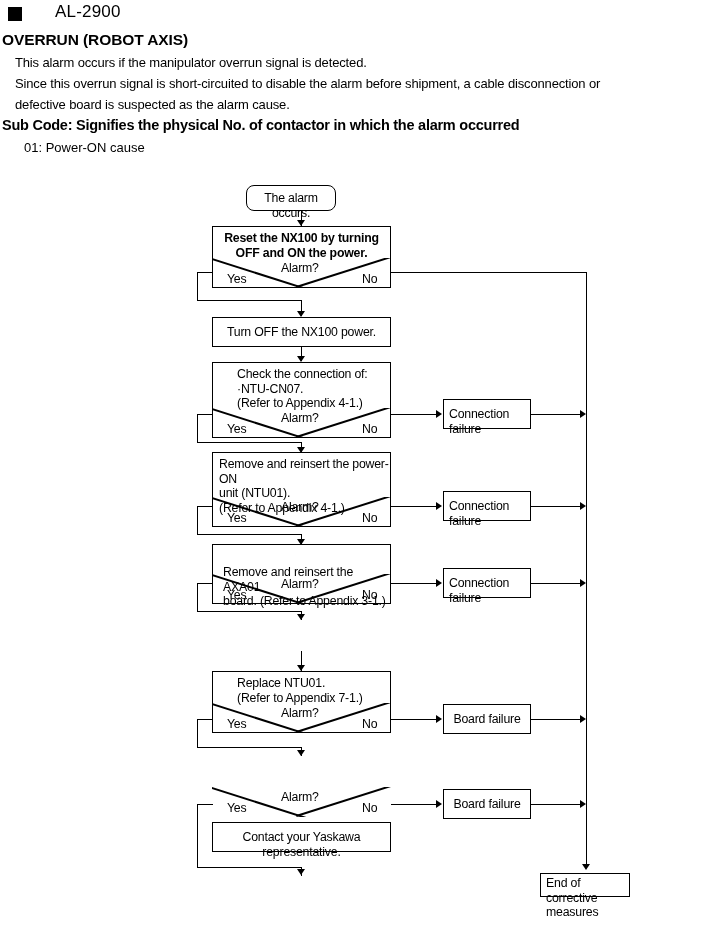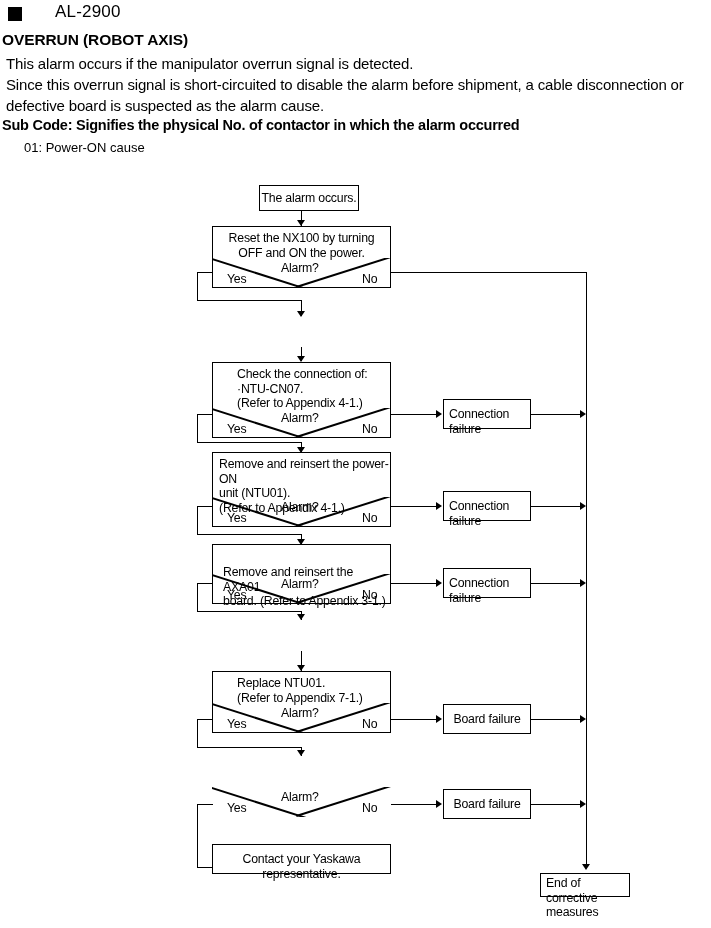--- a/index.html
+++ b/index.html
@@ -5,21 +5,21 @@
   html,body{margin:0;padding:0;background:#fff;}
   body{width:711px;height:928px;position:relative;
        font-family:"Liberation Sans","DejaVu Sans",sans-serif;color:#000;
        -webkit-font-smoothing:none;overflow:hidden;}
 
   
   #header{position:absolute;left:0;top:0;width:711px;}
   .bullet-sq{position:absolute;left:8px;top:7px;width:14px;height:14px;background:#000;}
   .alarm-code{position:absolute;left:55px;top:2px;font-size:17px;letter-spacing:.2px;}
   .alarm-title{position:absolute;left:2px;top:31px;font-size:15.5px;font-weight:bold;letter-spacing:-.1px;}
-  .desc{position:absolute;left:6px;font-size:15px;letter-spacing:-.15px;white-space:nowrap;}
+  .desc{position:absolute;left:15px;font-size:13px;letter-spacing:-.15px;white-space:nowrap;}
   .d1{top:55px;} .d2{top:76px;} .d3{top:97px;}
   .subcode{position:absolute;left:2px;top:117px;font-size:14.5px;font-weight:bold;letter-spacing:-.25px;white-space:nowrap;}
   .subitem{position:absolute;left:24px;top:140px;font-size:13px;}
 
   
   #flow{position:absolute;left:0;top:0;width:711px;height:928px;}
 
   
   .box{position:absolute;border:1.3px solid #000;box-sizing:border-box;background:#fff;}
   .box .txt{position:absolute;left:0;right:0;font-size:12.3px;line-height:14.6px;
@@ -50,47 +50,50 @@
   <div class="alarm-title">OVERRUN (ROBOT AXIS)</div>
   <div class="desc d1">This alarm occurs if the manipulator overrun signal is detected.</div>
   <div class="desc d2">Since this overrun signal is short-circuited to disable the alarm before shipment, a cable disconnection or</div>
   <div class="desc d3">defective board is suspected as the alarm cause.</div>
   <div class="subcode">Sub Code:  Signifies the physical No. of contactor in which the alarm occurred</div>
   <div class="subitem">01:  Power-ON cause</div>
 </div>
 
 <div id="flow">
 
-  <div class="box" style="left:259px;top:185px;width:100px;height:26px;">
+  <div class="box" style="left:246px;top:185px;width:90px;height:26px;border-radius:8px;">
     <div class="txt ctr" style="top:5px;">The alarm occurs.</div>
   </div>
   <div class="ln lv" style="left:300.5px;top:211px;height:15px;"></div>
   <div class="arw arw-d" style="left:297px;top:220px;"></div>
 
   <div class="box" style="left:212px;top:226px;width:179px;height:62px;">
-    <div class="txt ctr" style="top:4px;">Reset the NX100 by turning
+    <div class="txt ctr" style="top:4px;font-weight:bold;">Reset the NX100 by turning
 OFF and ON the power.</div>
   </div>
 
   <div class="vwrap" style="left:212px;top:258px;width:179px;height:30px;">
     <div class="vleg" style="left:0px;top:0px;width:99px;transform:rotate(17.6deg);"></div>
     <div class="vleg" style="left:179px;top:0px;width:99px;transform:rotate(162.4deg);"></div>
   </div>
   <div class="vlabel" style="left:281px;top:261px;">Alarm?</div>
   <div class="vlabel" style="left:227px;top:272px;">Yes</div>
   <div class="vlabel" style="left:362px;top:272px;">No</div>
 
   <div class="ln lh" style="left:391px;top:271.5px;width:196px;"></div>
 
   <div class="ln lh" style="left:197px;top:271.5px;width:16px;"></div>
   <div class="ln lv" style="left:197px;top:271.5px;height:29px;"></div>
   <div class="ln lh" style="left:197px;top:299.5px;width:104px;"></div>
   <div class="ln lv" style="left:300.5px;top:299.5px;height:16px;"></div>
   <div class="arw arw-d" style="left:297px;top:311px;"></div>
 
+  <div class="box" style="left:212px;top:317px;width:179px;height:30px;">
+    <div class="txt ctr" style="top:7px;">Turn OFF the NX100 power.</div>
+  </div>
   <div class="ln lv" style="left:300.5px;top:347px;height:14px;"></div>
   <div class="arw arw-d" style="left:297px;top:356px;"></div>
 
   <div class="box" style="left:212px;top:362px;width:179px;height:76px;">
     <div class="txt lft" style="top:4px;left:24px;">Check the connection of:
 ·NTU-CN07.
 (Refer to Appendix 4-1.)</div>
   </div>
   <div class="vwrap" style="left:212px;top:408px;width:179px;height:30px;">
     <div class="vleg" style="left:0px;top:0px;width:99px;transform:rotate(17.6deg);"></div>
@@ -211,21 +214,21 @@
   </div>
   <div class="ln lh" style="left:531px;top:803.5px;width:51px;"></div>
   <div class="arw arw-r" style="left:580px;top:800px;"></div>
 
   <div class="ln lh" style="left:197px;top:803.5px;width:16px;"></div>
   <div class="ln lv" style="left:197px;top:803.5px;height:64px;"></div>
   <div class="ln lh" style="left:197px;top:866.5px;width:104px;"></div>
   <div class="ln lv" style="left:300.5px;top:866.5px;height:9px;"></div>
   <div class="arw arw-d" style="left:297px;top:869px;"></div>
 
-  <div class="box" style="left:212px;top:844px;width:179px;height:30px;">
+  <div class="box" style="left:212px;top:822px;width:179px;height:30px;">
     <div class="txt ctr" style="top:7px;">Contact your Yaskawa representative.</div>
   </div>
 
   <div class="ln lv" style="left:585.5px;top:271.5px;height:595px;"></div>
   <div class="arw arw-d" style="left:582px;top:864px;"></div>
 
   <div class="box" style="left:540px;top:873px;width:90px;height:24px;">
     <div class="txt lft" style="top:2px;left:5px;">End of corrective
 measures</div>
   </div>

